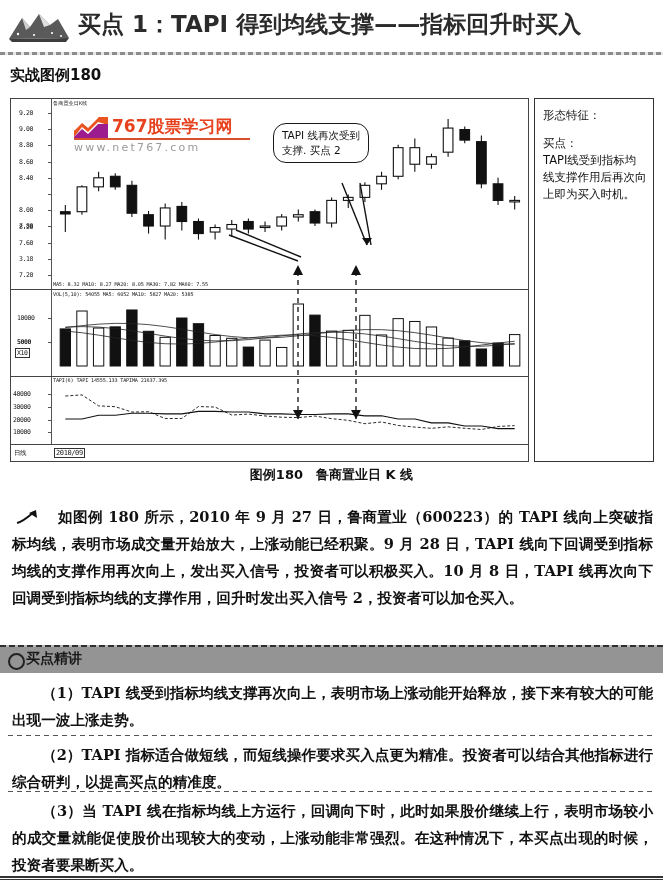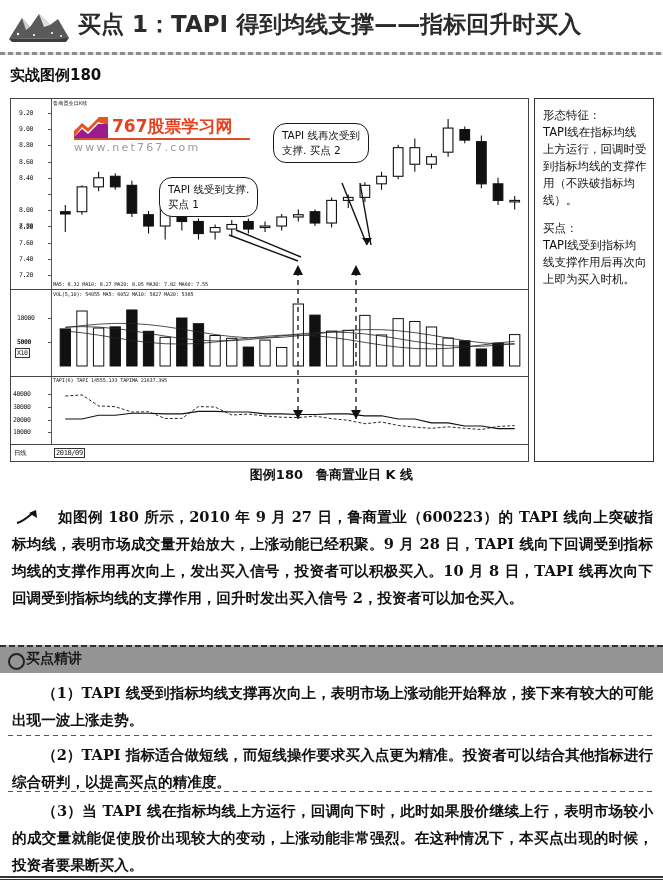--- a/index.html
+++ b/index.html
@@ -120,21 +120,21 @@
           <div class="axis-lbl" style="left: 8px; top: 74.8px;">8.40</div>
           <div class="grid-tick" style="top: 78.8px;"></div>
           <div class="axis-lbl" style="left: 8px; top: 91px; margin-top: 33px;">8.20</div>
           <div class="grid-tick" style="top: 95px;"></div>
           <div class="axis-lbl" style="left: 8px; top: 107.2px;">8.00</div>
           <div class="grid-tick" style="top: 111.2px;"></div>
           <div class="axis-lbl" style="left: 8px; top: 123.4px;">7.80</div>
           <div class="grid-tick" style="top: 127.4px;"></div>
           <div class="axis-lbl" style="left: 8px; top: 139.6px;">7.60</div>
           <div class="grid-tick" style="top: 143.6px;"></div>
-          <div class="axis-lbl" style="left: 8px; top: 155.8px;">7.40</div>
+          <div class="axis-lbl" style="left: 8px; top: 155.8px;">3.18</div>
           <div class="grid-tick" style="top: 159.8px;"></div>
           <div class="axis-lbl" style="left: 8px; top: 172px;">7.20</div>
           <div class="grid-tick" style="top: 176px;"></div>
         </div>
 
       <div class="wm">
         <div class="wm-row">
           <svg class="wm-logo" viewBox="0 0 34 22">
             <path d="M0 14 L8 6 L14 11 L24 1 L34 1 L34 9 L24 6 L14 16 L8 11 L0 21 Z" fill="#e8531f"></path>
             <path d="M0 21 L8 13 L14 18 L24 8 L34 8 L34 22 L0 22 Z" fill="#9c1b8f"></path>
@@ -285,35 +285,30 @@
       <polygon points="356,146 351,139 361,139" fill="#111"></polygon>
 
       <line x1="287" y1="172" x2="287" y2="320" stroke="#111" stroke-width="1.3" stroke-dasharray="5,4"></line>
       <polygon points="287,166 282,176 292,176" fill="#111"></polygon>
       <polygon points="287,320 282,311 292,311" fill="#111"></polygon>
       <line x1="345" y1="172" x2="345" y2="320" stroke="#111" stroke-width="1.3" stroke-dasharray="5,4"></line>
       <polygon points="345,166 340,176 350,176" fill="#111"></polygon>
       <polygon points="345,320 340,311 350,311" fill="#111"></polygon>
     </svg>
 
-    <div class="callout" style="left:148px;top:78px;">
-      <div>TAPI 线受到支撑.</div>
-      <div>买点 1</div>
-    </div>
     <div class="callout" style="left:262px;top:24px;">
       <div>TAPI 线再次受到</div>
       <div>支撑. 买点 2</div>
     </div>
 
   </div>
 
   <div class="side-box">
     <div class="sb-inner">
       <div>形态特征：</div>
-      <div>TAPI线在指标均线上方运行，回调时受到指标均线的支撑作用（不跌破指标均线）。</div>
       <div class="sb-gap"></div>
       <div>买点：</div>
       <div>TAPI线受到指标均线支撑作用后再次向上即为买入时机。</div>
     </div>
   </div>
 </div>
 
 <div class="caption">图例180　鲁商置业日 K 线</div>
 
 <svg class="arrow-ico" viewBox="0 0 22 16">

